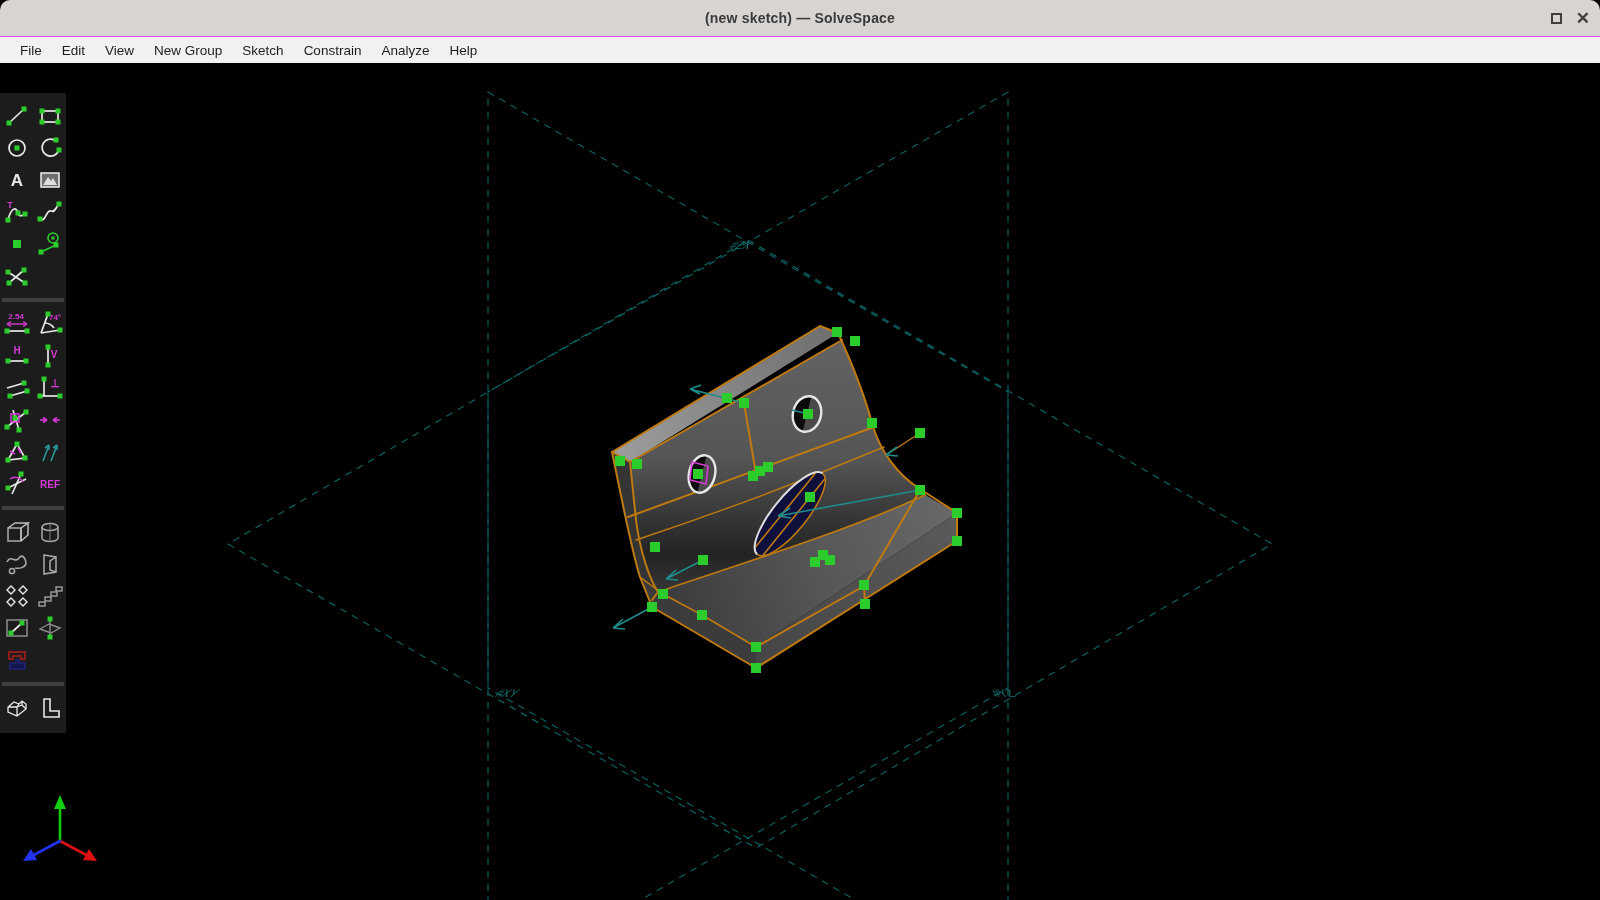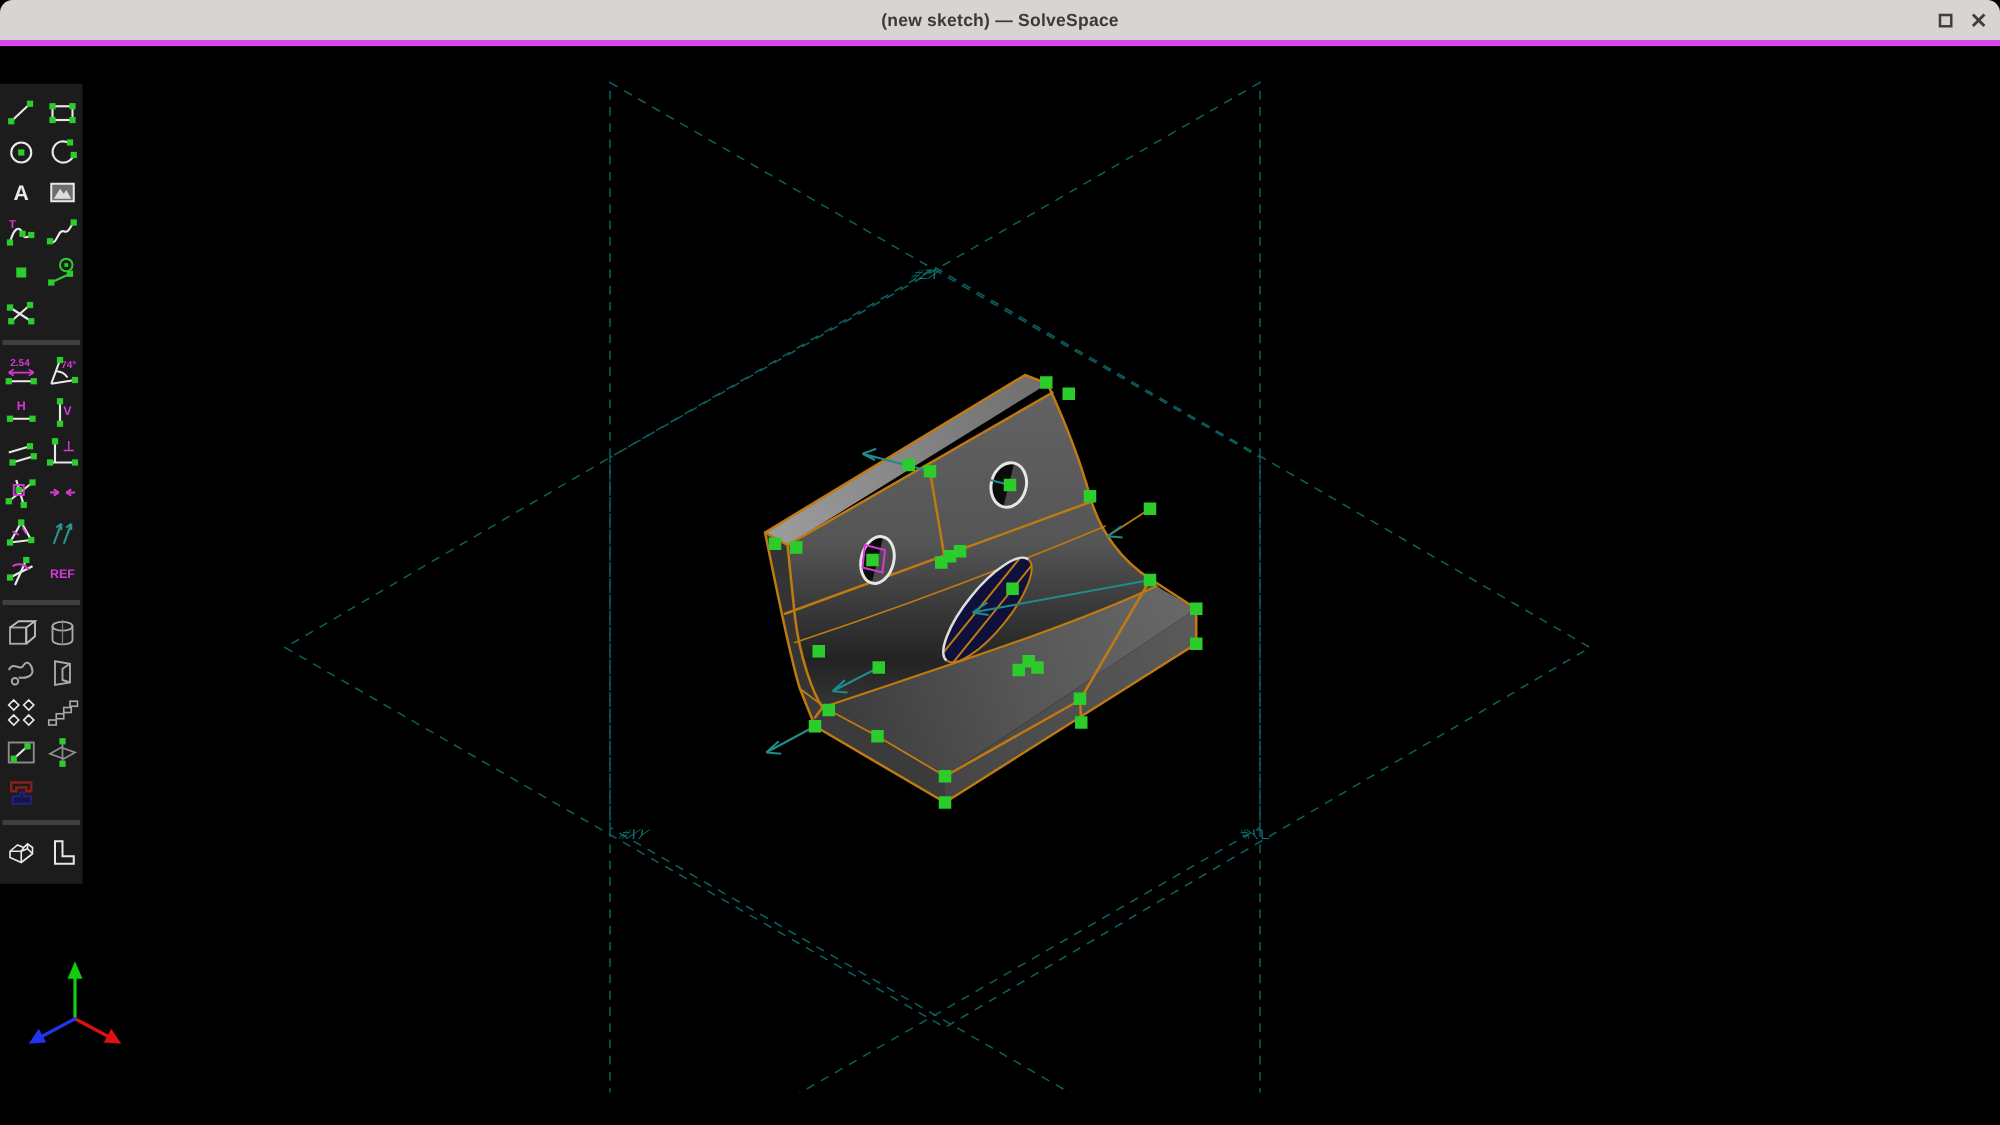--- a/index.html
+++ b/index.html
@@ -1,19 +1,19 @@
 <!DOCTYPE html>
 <html><head>
 <meta charset="utf-8">
 <style>
   html,body{margin:0;padding:0;background:#000;font-family:"Liberation Sans",sans-serif;}
   .window{width:1600px;height:900px;position:relative;overflow:hidden;border-radius:10px 10px 0 0;background:#000;}
   
   .titlebar{height:37px;background:linear-gradient(#dcdad7,#d5d2cе 90%,#d2cfcb);background-color:#d7d4d1;
-    border-bottom:5px solid #d946ef;display:flex;align-items:center;justify-content:center;position:relative;box-sizing:border-box;}
+    border-bottom:1px solid #d946ef;display:flex;align-items:center;justify-content:center;position:relative;box-sizing:border-box;}
   .title{font-size:14px;font-weight:bold;color:#3a3a3a;letter-spacing:.2px;}
   .winbtns{position:absolute;right:10px;top:0;height:100%;display:flex;align-items:center;gap:14px;}
   .maxbtn{width:11px;height:11px;border:2px solid #3f3f3f;box-sizing:border-box;display:inline-block;}
   .closebtn{font-size:17px;font-weight:bold;color:#3f3f3f;line-height:1;cursor:default;}
   
   .menubar{height:26px;background:#f3f1ef;display:flex;align-items:center;padding-left:10px;box-sizing:border-box;}
   .menuitem{font-size:13.5px;color:#1d1d1d;padding:3px 10px;cursor:default;}
   
   .canvas{position:relative;width:1600px;height:837px;background:#000;}
   .canvas svg.scene{position:absolute;left:0;top:0;}
@@ -29,20 +29,30 @@
 <div class="window">
 
   <div class="titlebar">
     <span class="title">(new sketch) — SolveSpace</span>
     <span class="winbtns">
       <span class="maxbtn"></span>
       <span class="closebtn">✕</span>
     </span>
   </div>
 
+  <div class="menubar" id="menubar">
+      <span class="menuitem">File</span>
+      <span class="menuitem">Edit</span>
+      <span class="menuitem">View</span>
+      <span class="menuitem">New Group</span>
+      <span class="menuitem">Sketch</span>
+      <span class="menuitem">Constrain</span>
+      <span class="menuitem">Analyze</span>
+      <span class="menuitem">Help</span>
+    </div>
 
   <div class="canvas">
     <svg class="scene" id="scene" width="1600" height="837" viewBox="0 63 1600 837">
       <defs>
         <linearGradient id="gStrip" gradientUnits="userSpaceOnUse" x1="612" y1="452" x2="838" y2="333">
           <stop offset="0" stop-color="#9d9d9d"></stop>
             <stop offset="1" stop-color="#6e6e6e"></stop>
         </linearGradient>
         <linearGradient id="gWall" gradientUnits="userSpaceOnUse" x1="750" y1="345" x2="750" y2="600">
           <stop offset="0" stop-color="#626262"></stop>

